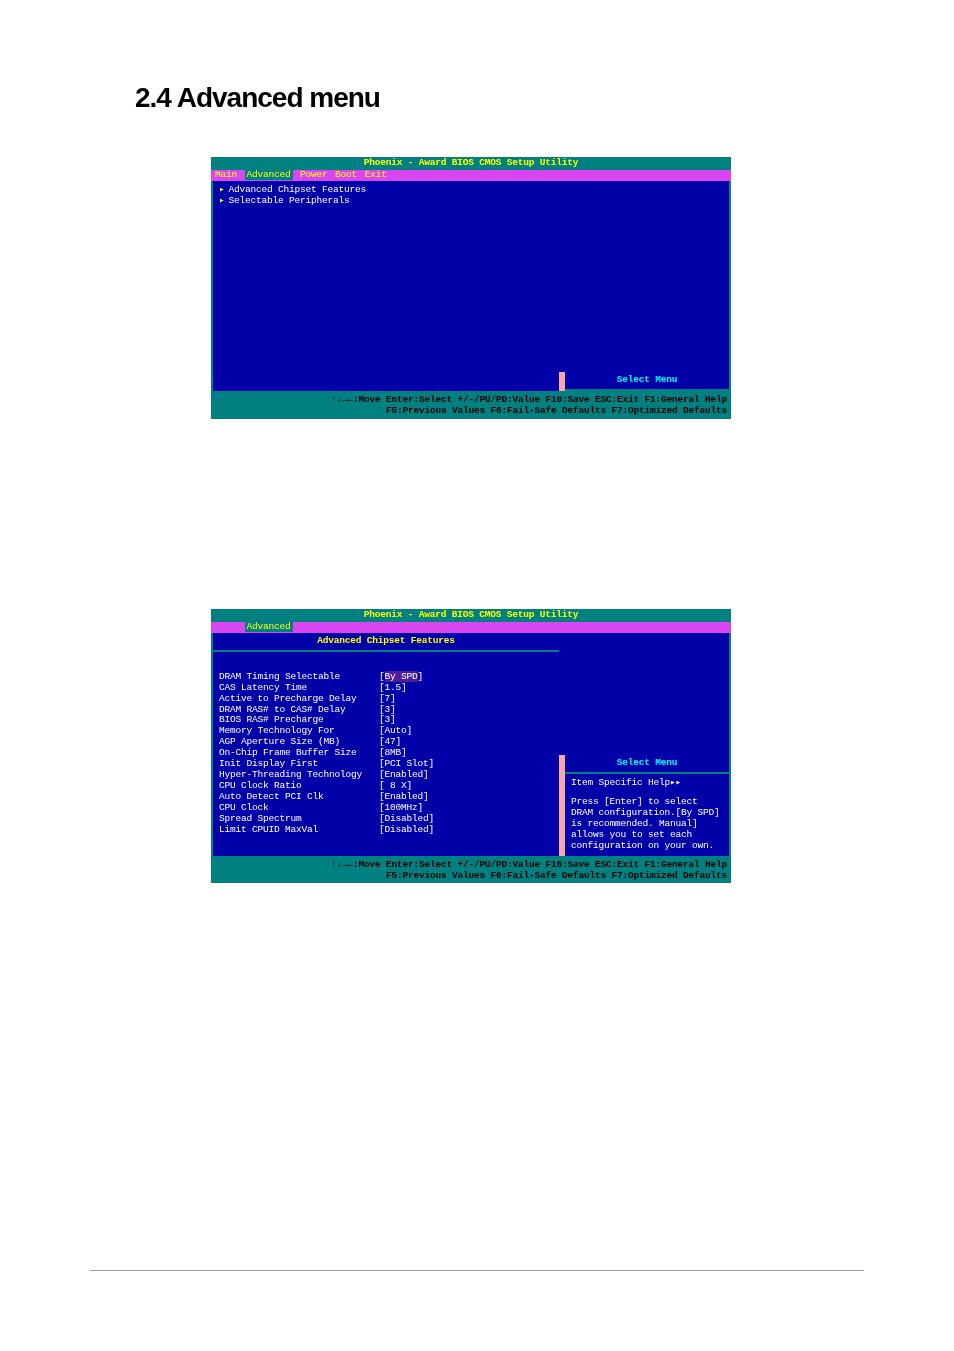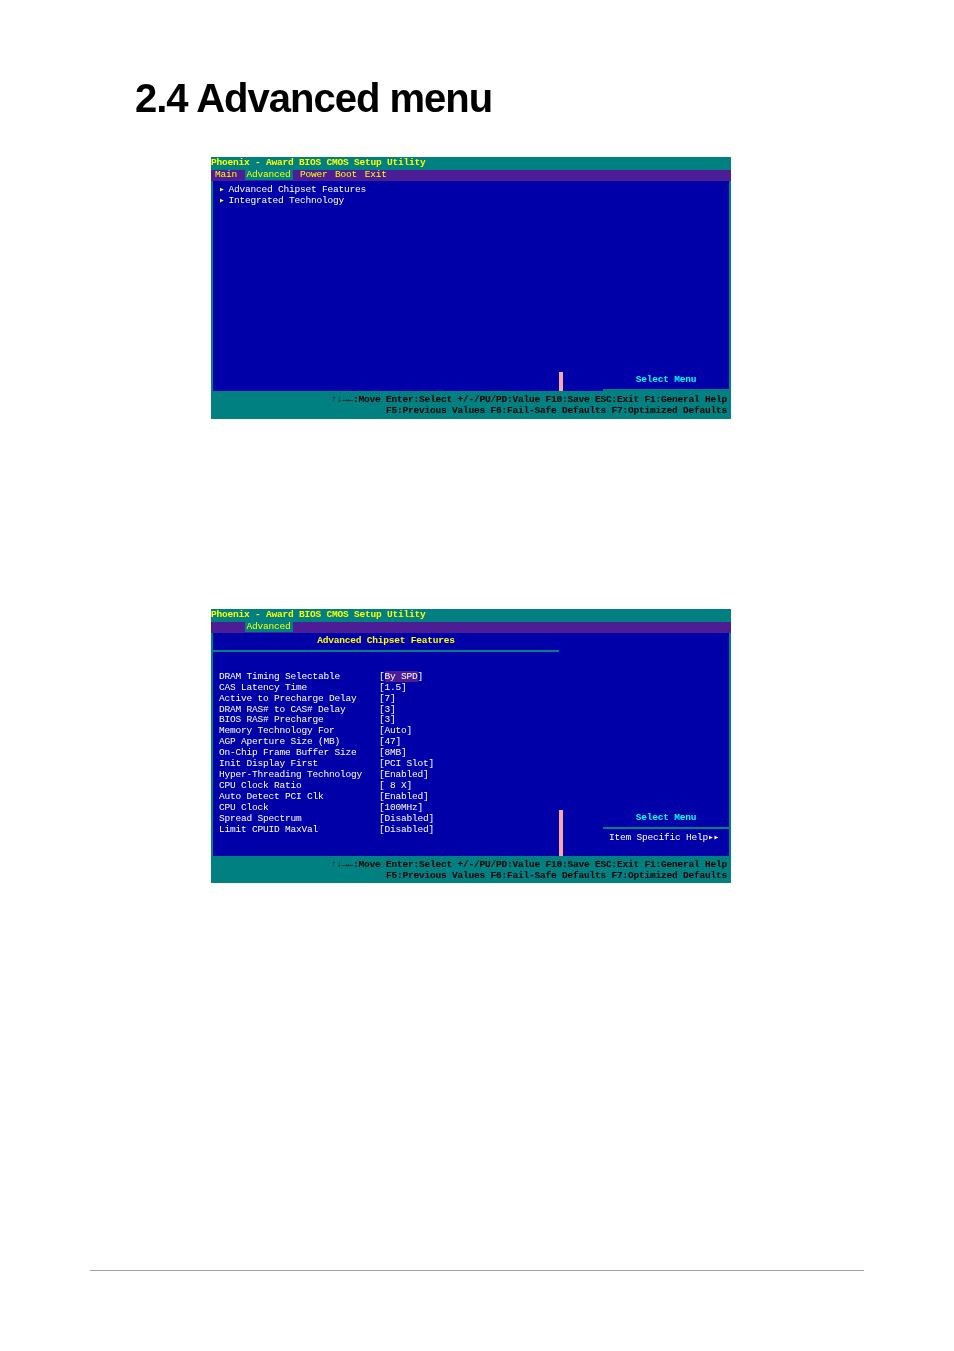--- a/index.html
+++ b/index.html
@@ -8,25 +8,25 @@
       box-sizing: border-box;
     }
     body {
       background: #fff;
       font-family: Arial, sans-serif;
       width: 954px;
       height: 1351px;
       position: relative;
     }
     .page-title {
-      font-size: 40px;
+      font-size: 28px;
       font-weight: 900;
       font-family: 'Arial Black', Arial, sans-serif;
       position: absolute;
-      top: 76px;
+      top: 82px;
       left: 135px;
       letter-spacing: -1px;
     }
     .bios-window {
       position: absolute;
       width: 520px;
       font-family: 'Courier New', monospace;
       font-size: 9.5px;
       line-height: 1.15;
       letter-spacing: -0.2px;
@@ -35,26 +35,26 @@
       top: 157px;
       left: 211px;
     }
     .bios-window.bottom {
       top: 609px;
       left: 211px;
     }
     .bios-title-bar {
       background: #008080;
       color: #ffff00;
-      text-align: left;
+      text-align: center;
       padding: 1px 0;
       font-weight: bold;
     }
     .bios-menu-bar {
-      background: #4c1d95;
+      background: #d946ef;
       color: #ffff00;
       padding: 0 4px;
     }
     .bios-menu-bar span {
       margin-right: 2px;
     }
     .bios-menu-bar .active {
       background: #008080;
       color: #ffff00;
       padding: 0 2px;
@@ -70,24 +70,23 @@
       flex: 1;
       padding: 4px 6px;
       color: #ffffff;
       min-height: 210px;
     }
     .bios-left.short {
       min-height: 190px;
     }
     .bios-right {
       width: 170px;
-      border-left: 4px solid #fca5a5;
+      border-left: 6px solid #fca5a5;
       display: flex;
       flex-direction: column;
-      padding-left: 40px;
     }
     .bios-right-header {
       text-align: center;
       color: #00ffff;
       padding: 3px 2px;
       border-bottom: 2px solid #008080;
       font-weight: bold;
     }
     .bios-right-body {
       padding: 4px 6px;
@@ -149,21 +148,21 @@
   <div class="bios-menu-bar menu-line">
     <span>Main</span>
     <span class="active">Advanced</span>
     <span>Power</span>
     <span>Boot</span>
     <span>Exit</span>
   </div>
   <div class="bios-body">
     <div class="bios-left">
       <div class="menu-line"><span class="arrow">▸</span><span class="highlight">Advanced Chipset Features</span></div>
-      <div class="menu-line"><span class="arrow">▸</span><span>Integrated Technology</span></div>
+      <div class="menu-line"><span class="arrow">▸</span><span>Selectable Peripherals</span></div>
     </div>
     <div class="bios-right">
       <div class="bios-right-header">Select Menu</div>
     </div>
   </div>
   <div class="bios-footer">
     <div>↑↓→←:Move  Enter:Select  +/-/PU/PD:Value  F10:Save  ESC:Exit  F1:General Help</div>
     <div>   F5:Previous Values    F6:Fail-Safe Defaults   F7:Optimized Defaults</div>
   </div>
 </div>
@@ -192,20 +191,21 @@
           <div class="item-row"><span class="item-label">CPU Clock</span><span class="item-value">[100MHz]</span></div>
           <div class="item-row"><span class="item-label">Spread Spectrum</span><span class="item-value">[Disabled]</span></div>
           <div class="item-row"><span class="item-label">Limit CPUID MaxVal</span><span class="item-value">[Disabled]</span></div>
         </div>
     </div>
     <div class="bios-right">
       <div class="bios-right-header">Select Menu</div>
       <div class="bios-right-body">
         <div>Item Specific Help▸▸</div>
         <div style="height:8px"></div>
+        <div>Press [Enter] to select DRAM configuration.[By SPD] is recommended. Manual] allows you to set each configuration on your own.</div>
       </div>
     </div>
   </div>
   <div class="bios-footer">
     <div>↑↓→←:Move  Enter:Select  +/-/PU/PD:Value  F10:Save  ESC:Exit  F1:General Help</div>
     <div>   F5:Previous Values    F6:Fail-Safe Defaults   F7:Optimized Defaults</div>
   </div>
 </div>
 
 <div class="bottom-rule"></div>

